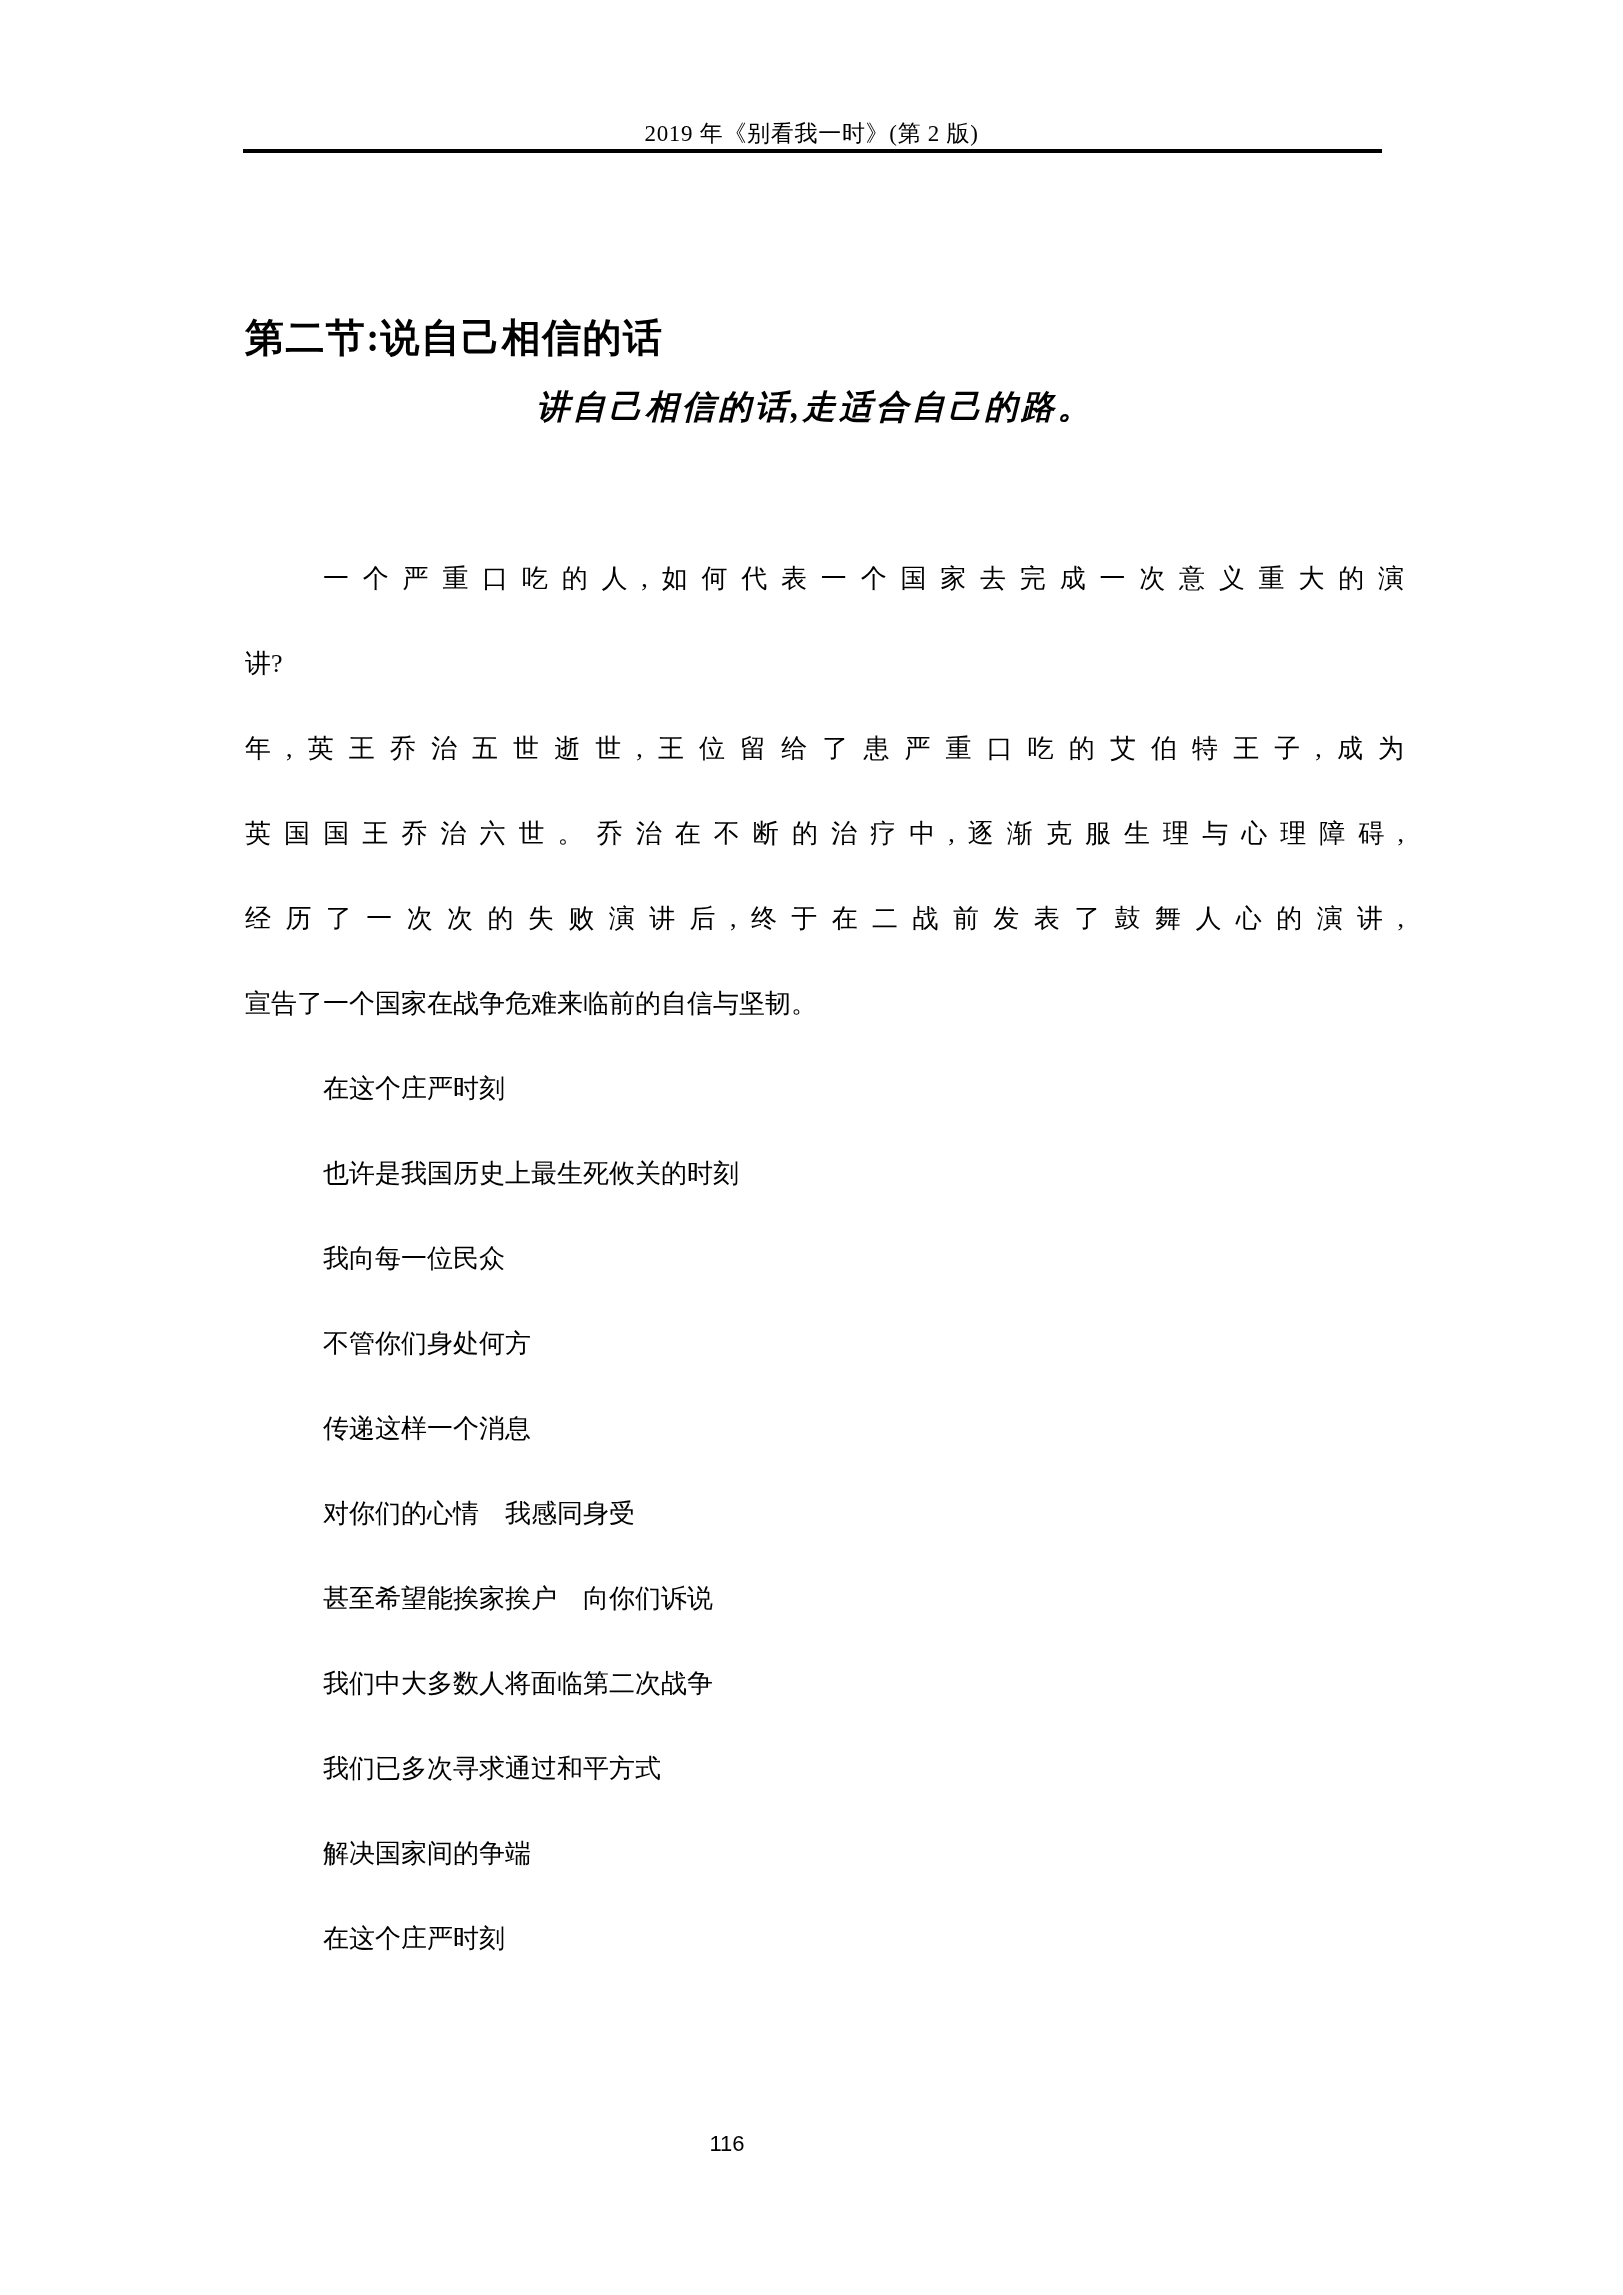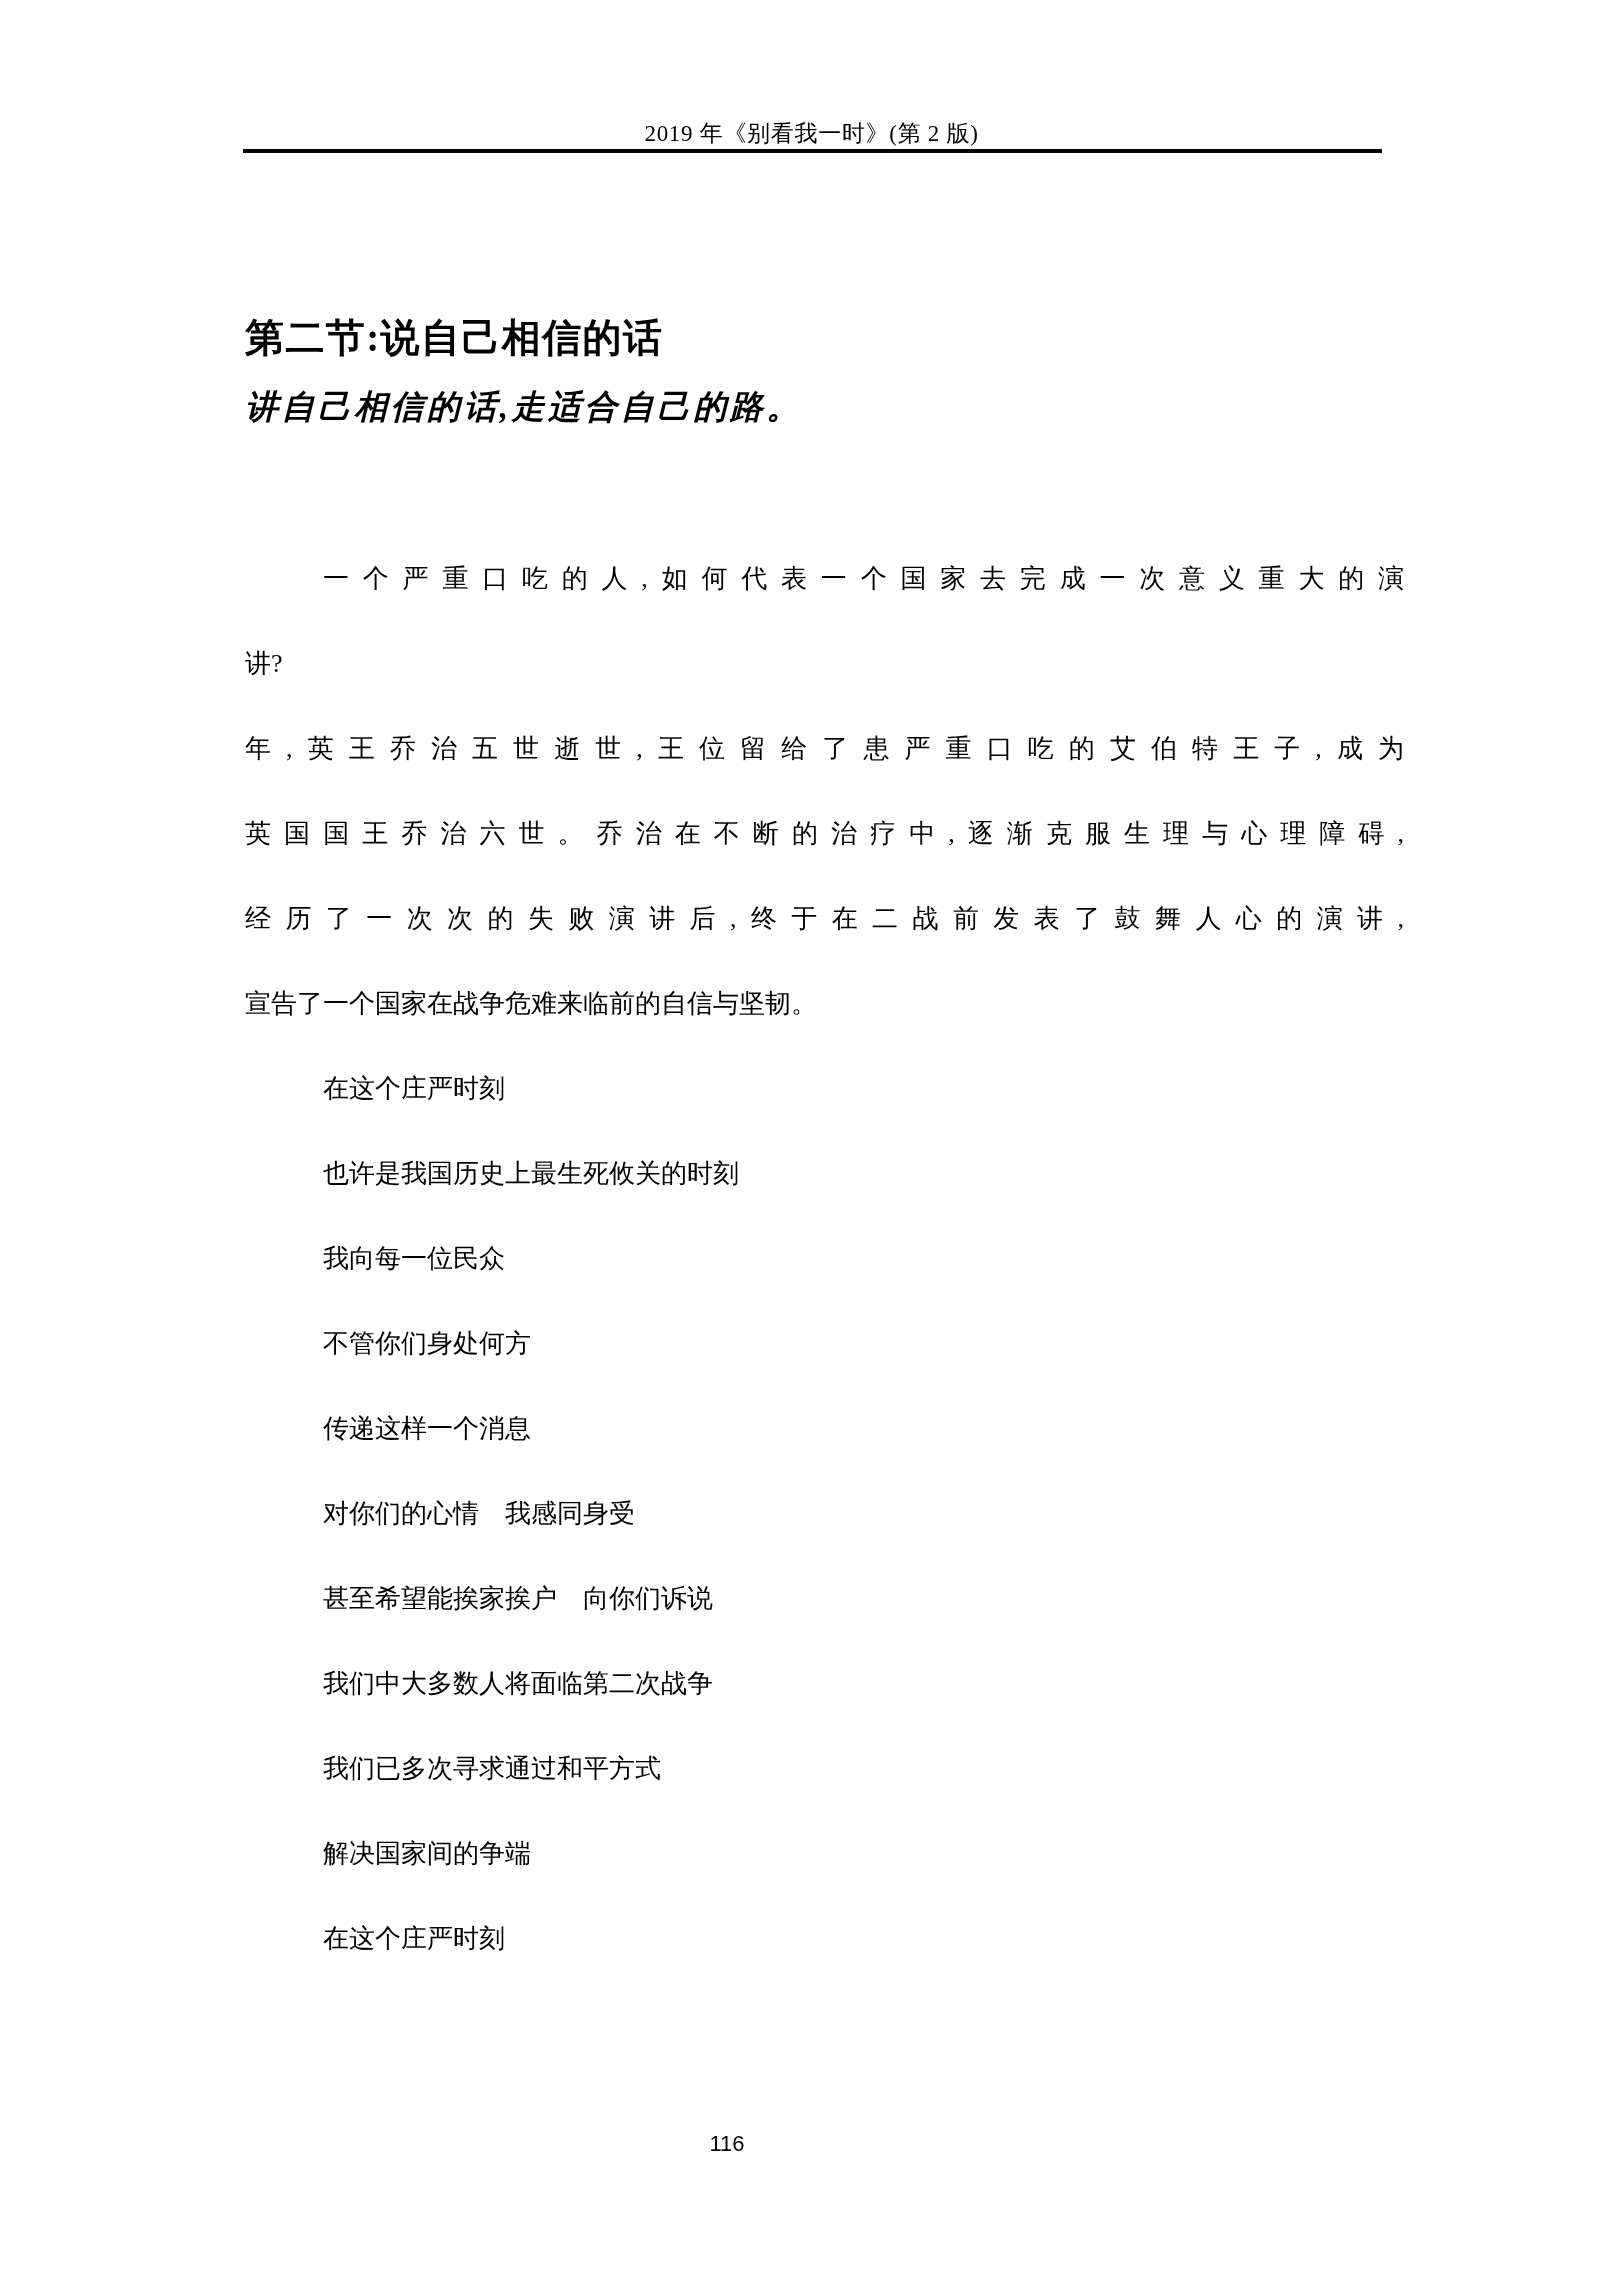--- a/index.html
+++ b/index.html
@@ -44,21 +44,21 @@
     font-size: 39px;
     line-height: 45px;
     font-weight: 700;
     letter-spacing: 1.4px;
   }
   .epigraph {
     position: absolute;
     top: 385px;
     left: 245px;
     width: 1140px;
-    text-align: left;
+    text-align: center;
     font-size: 33px;
     line-height: 44px;
     font-weight: 700;
     font-style: italic;
     letter-spacing: 3.4px;
   }
   .content {
     position: absolute;
     top: 536px;
     left: 245px;

